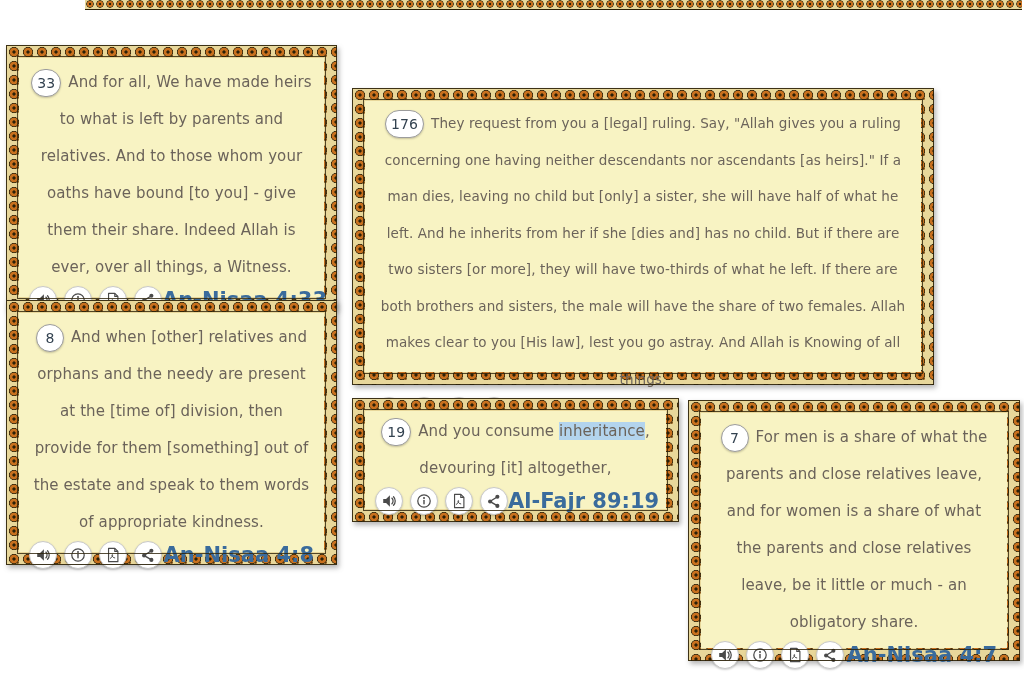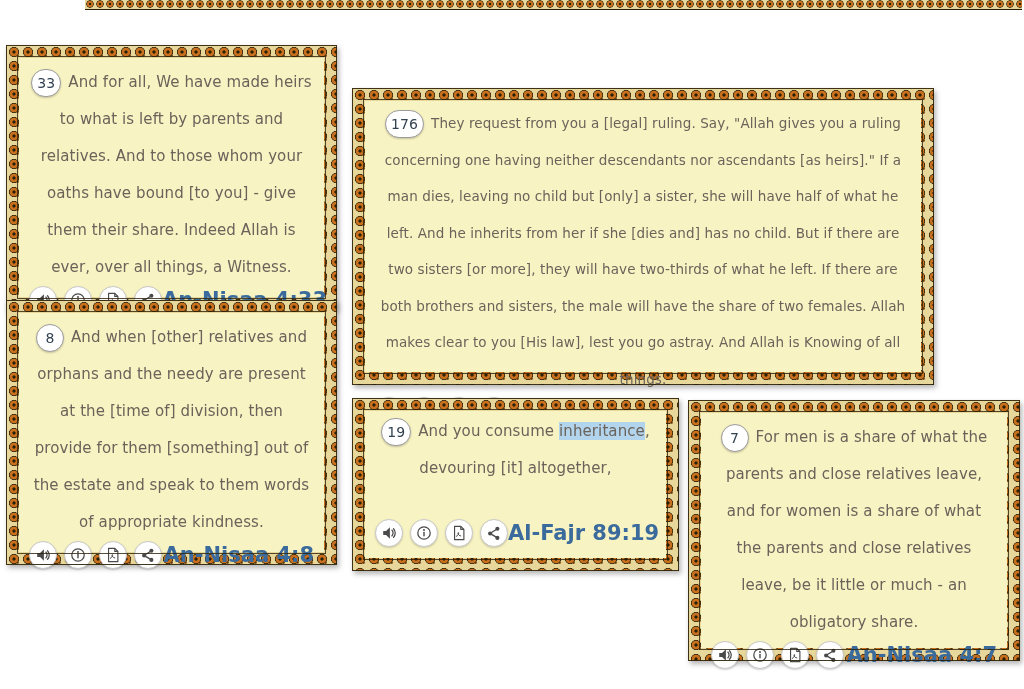--- a/index.html
+++ b/index.html
@@ -27,21 +27,21 @@
     box-shadow:2px 3px 5px rgba(90,90,90,.45);
   }
   .qcard::before{
     content:"";position:absolute;inset:11px;border:1px solid rgba(42,32,8,.8);
     pointer-events:none;
   }
   
   .card-0{left:6px;  top:45px;  width:331px; height:265px;}
   .card-1{left:352px;top:88px;  width:582px; height:297px;}
   .card-2{left:6px;  top:300px; width:331px; height:265px;}
-  .card-3{left:352px;top:398px; width:327px; height:173px;}
+  .card-3{left:352px;top:398px; width:327px; height:124px;}
   .card-4{left:688px;top:400px; width:332px; height:261px;}
 
   .card-text{
     flex:1;
     text-align:center;
     color:#6b635a;
     font-size:15px;line-height:37px;
     padding:6px 12px 0 12px;
     letter-spacing:.1px;
   }

